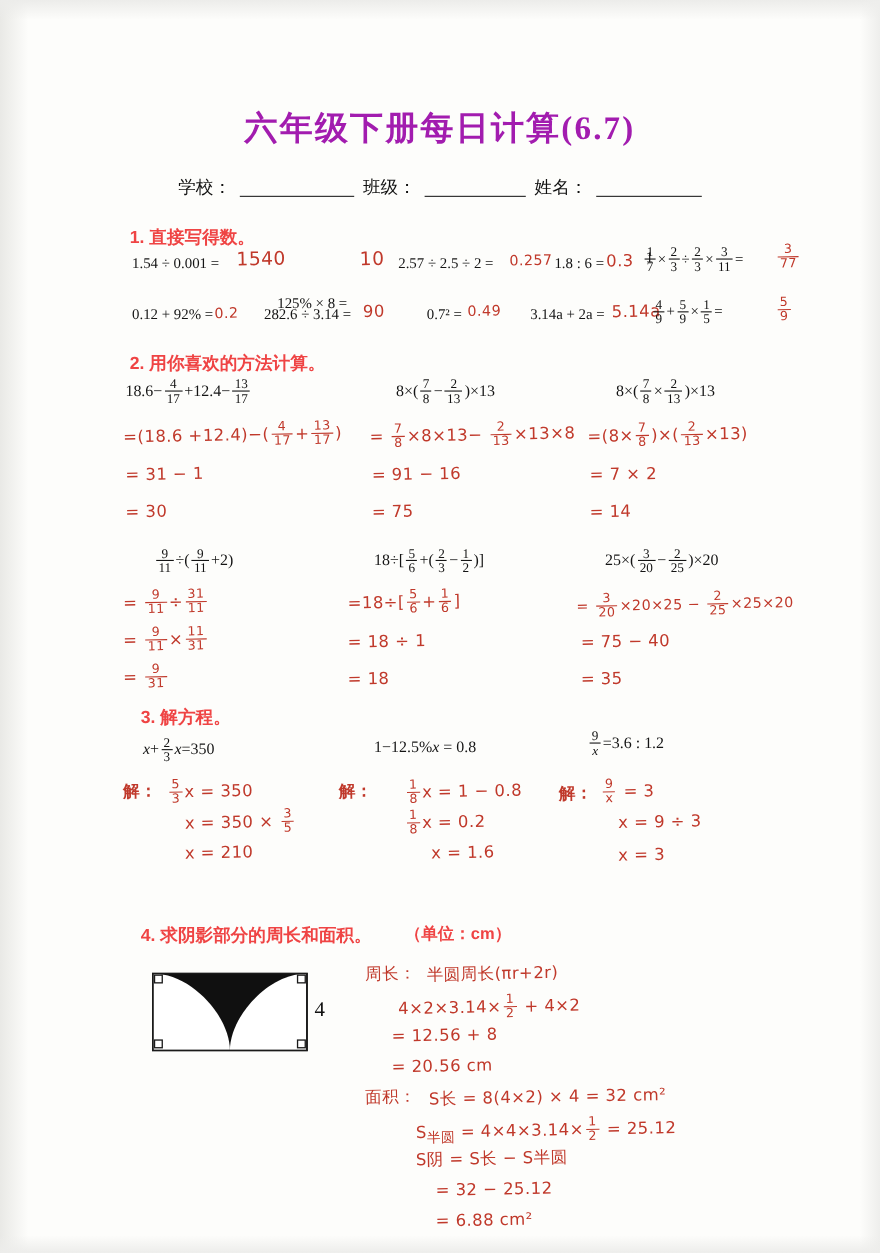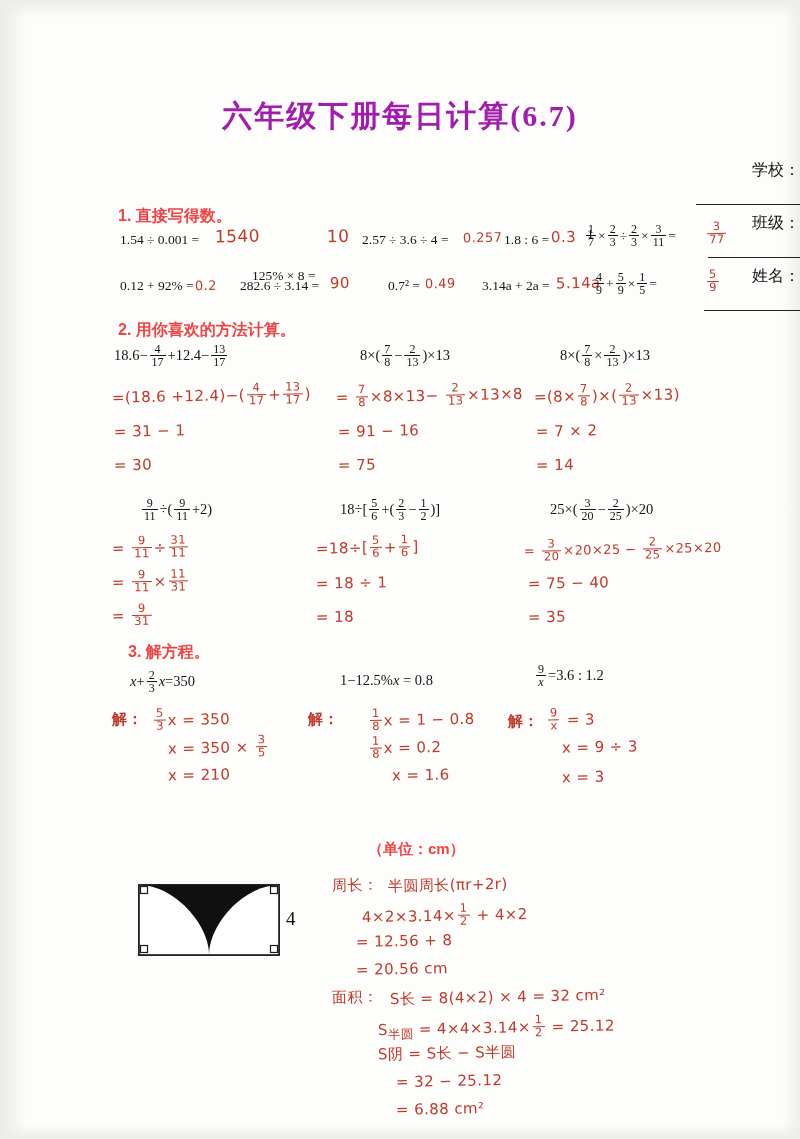--- a/index.html
+++ b/index.html
@@ -27,23 +27,22 @@
 
   .title{
     position:absolute;top:96px;left:0;width:100%;
     text-align:center;
     font-family:"Liberation Serif", serif;
     font-size:30px;font-weight:700;letter-spacing:2px;
     color:#a21caf;
   }
   .idline{
     position:absolute;top:160px;left:0;width:100%;
-    display:flex;justify-content:center;align-items:flex-end;gap:8px;
+    display:flex;justify-content:center;align-items:center;gap:8px;
     font-size:16px;
-    flex-direction:column;
   }
   .idlabel{font-size:16px;}
   .idblank{display:inline-block;border-bottom:1.4px solid #222;height:15px;}
   .b1{width:104px;} .b2{width:92px;} .b3{width:96px;}
 
   .sec-head{
     position:absolute;
     font-family:"Liberation Sans", sans-serif;
     font-size:16px;font-weight:700;color:#ef4444;
   }
@@ -97,21 +96,21 @@
   </div>
 
   <div class="sec-head" style="left:118px;top:206px;">1. 直接写得数。</div>
 
   <div class="prt" style="left:120px;top:232px;">1.54 ÷ 0.001 =</div>
   <div class="hw lg" style="left:215px;top:226px;">1540</div>
 
   <div class="prt" style="left:252px;top:232px;margin-top:36px;">125% × 8 =</div>
   <div class="hw lg" style="left:327px;top:226px;">10</div>
 
-  <div class="prt" style="left:362px;top:232px;">2.57 ÷ 3.6 ÷ 4 =</div>
+  <div class="prt" style="left:362px;top:232px;">2.57 ÷ 2.5 ÷ 2 =</div>
   <div class="hw sm" style="left:463px;top:230px;">0.257</div>
 
   <div class="prt" style="left:504px;top:232px;">1.8 : 6 =</div>
   <div class="hw" style="left:551px;top:228px;">0.3</div>
 
   <div class="prt" style="left:587px;top:226px;">
     1<span class="fr">
         <span class="n">&nbsp;</span>
       </span>
   </div>
@@ -360,20 +359,21 @@
   <div class="hw bold" style="left:508px;top:712px;">解：</div>
   <div class="hw" style="left:546px;top:708px;">
     <span class="hfr">
         <span class="n">9</span>
         <span class="d">x</span>
       </span> = 3
   </div>
   <div class="hw" style="left:562px;top:738px;">x = 9 ÷ 3</div>
   <div class="hw" style="left:562px;top:768px;">x = 3</div>
 
+  <div class="sec-head" style="left:128px;top:840px;">4. 求阴影部分的周长和面积。</div>
   <div class="sec-head unit-note" style="left:368px;top:840px;">（单位：cm）</div>
 
   <div class="figwrap">
     <svg width="142" height="72" viewBox="0 0 142 72">
       <rect x="1" y="1" width="140" height="70" fill="#ffffff" stroke="#1a1a1a" stroke-width="1.6"></rect>
       <path d="M1,1 L141,1 L141,1 C141,40 105,71 71,71 C37,71 1,40 1,1 Z" fill="#101010"></path>
       <path d="M71,71 C71,40 36,1 1,1 L1,71 Z" fill="#ffffff"></path>
       <path d="M71,71 C71,40 106,1 141,1 L141,71 Z" fill="#ffffff"></path>
       <rect x="2.5" y="2.5" width="7" height="7" fill="#ffffff" stroke="#1a1a1a" stroke-width="1.2"></rect>
       <rect x="132.5" y="2.5" width="7" height="7" fill="#ffffff" stroke="#1a1a1a" stroke-width="1.2"></rect>

